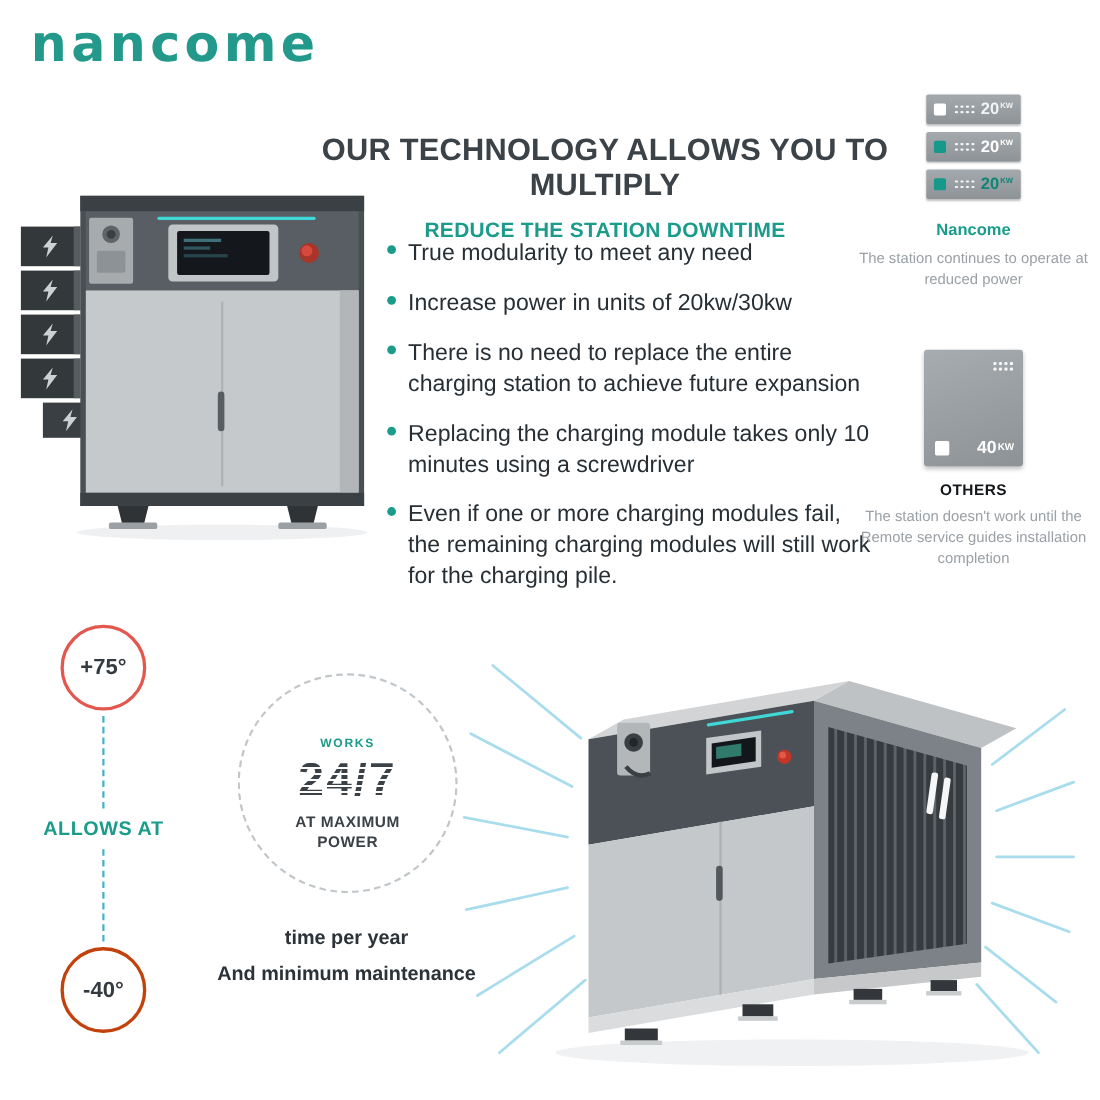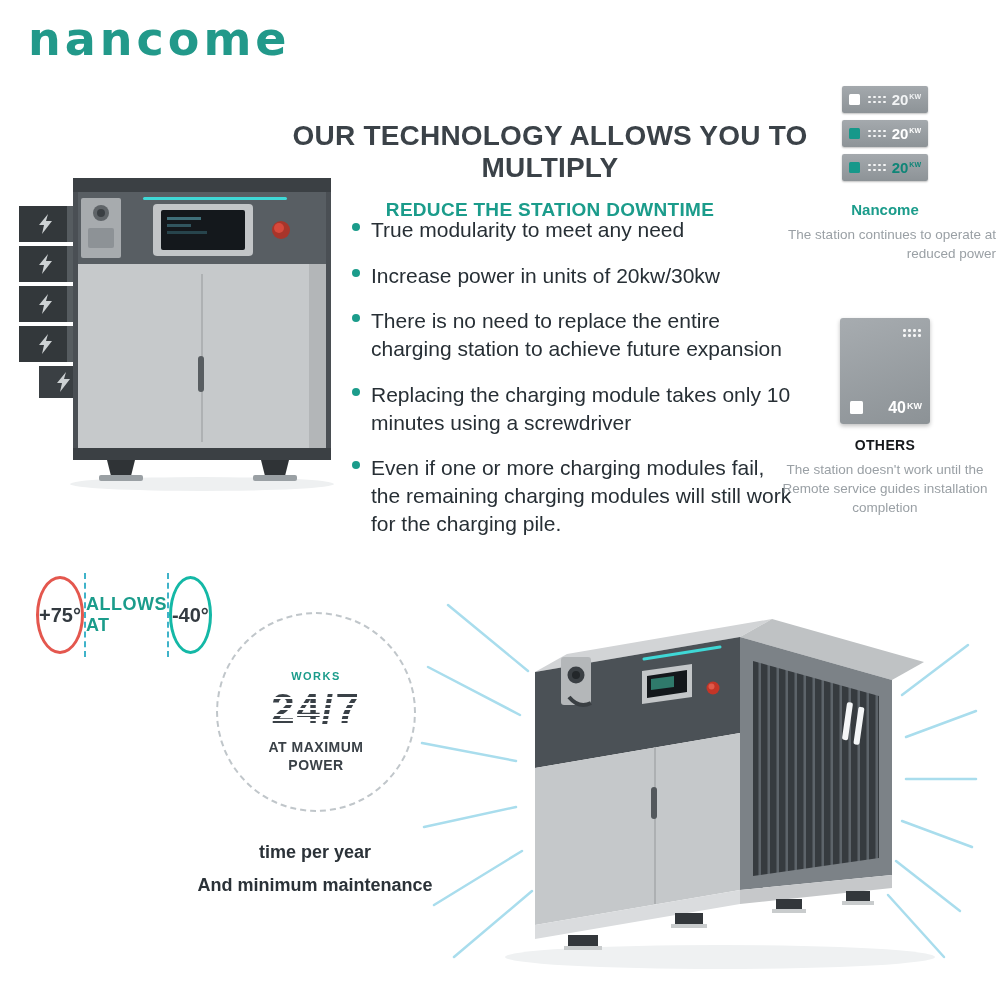--- a/index.html
+++ b/index.html
@@ -19,21 +19,21 @@
   .subtitle{margin-top:15px;font-size:19px;font-weight:800;color:#1b9c8b;letter-spacing:.3px;}
   
   .bullets{position:absolute;left:352px;top:216px;width:440px;margin:0;padding:0;list-style:none;}
   .bullet{display:flex;gap:11px;margin-bottom:18px;font-size:21px;line-height:1.32;color:#272f35;font-weight:500;}
   .dot{flex:0 0 auto;width:8px;height:8px;border-radius:50%;background:#1b9c8b;margin-top:7px;}
   
   .station-front{position:absolute;left:15px;top:160px;}
   .station-3d{position:absolute;left:420px;top:575px;}
   
   .panel{position:absolute;display:flex;flex-direction:column;align-items:center;text-align:center;}
-  .nancome-panel{left:770px;top:86px;width:230px;text-align:right;}
+  .nancome-panel{left:770px;top:86px;width:230px;}
   .others-panel{left:770px;top:318px;width:230px;}
   .module.small{
     width:86px;height:27px;display:flex;align-items:center;padding:0 7px;box-sizing:border-box;
     background:linear-gradient(180deg,#a4a9ad,#8d9397);border-radius:2px;
     box-shadow:0 1px 2px rgba(0,0,0,.25);margin-bottom:7px;
   }
   .mod-square{width:11px;height:11px;border-radius:1.5px;display:block;}
   .mod-dots{display:grid;grid-template-columns:repeat(4,5px);grid-auto-rows:5px;justify-items:center;align-items:center;margin-left:7px;}
   .mod-dots i{width:2.5px;height:2.5px;border-radius:50%;background:rgba(255,255,255,.9);display:block;}
   .mod-val{margin-left:auto;display:flex;align-items:flex-start;font-weight:800;}
@@ -47,27 +47,27 @@
   .big-square{position:absolute;left:10px;bottom:10px;width:13px;height:13px;}
   .big-val{position:absolute;right:8px;bottom:8px;margin:0;}
   .big-val .mod-power{font-size:16px;}
   .big-val .mod-unit{font-size:9px;}
   .panel-label{margin-top:13px;font-size:15px;font-weight:800;}
   .panel-label.teal{color:#1b9c8b;}
   .panel-label.dark{color:#15181b;font-size:14px;letter-spacing:.4px;}
   .panel-desc{margin-top:7px;font-size:13.5px;line-height:1.42;color:#9aa0a5;font-weight:500;max-width:222px;}
   .others-panel .panel-desc{max-width:212px;}
   
-  .temp-col{position:absolute;left:36px;top:568px;width:116px;display:flex;align-items:center;}
+  .temp-col{position:absolute;left:36px;top:568px;width:116px;display:flex;flex-direction:column;align-items:center;}
   .temp-circle{
     width:72px;height:72px;border-radius:50%;background:#fff;display:flex;align-items:center;justify-content:center;
     font-size:20px;font-weight:800;color:#333a40;box-sizing:content-box;
   }
   .temp-circle.hot{border:3px solid #e4574e;}
-  .temp-circle.cold{border:3px solid #14b8a6;}
+  .temp-circle.cold{border:3px solid #c2410c;}
   .dash-v{height:84px;width:0;border-left:2px dashed #3fb3c9;margin:5px 0;}
   .works-at{font-size:18px;font-weight:800;color:#1b9c8b;letter-spacing:.5px;margin:3px 0;}
   
   .badge{
     position:absolute;left:216px;top:612px;width:196px;height:196px;border:2px dashed #c0c6ca;border-radius:50%;
     display:flex;flex-direction:column;align-items:center;justify-content:center;text-align:center;
   }
   .badge .works{font-size:11px;font-weight:800;color:#1b9c8b;letter-spacing:1.5px;margin-top:20px;}
   .badge .sched{
     font-size:42px;font-weight:900;line-height:1;letter-spacing:2px;margin:6px 0 8px;

